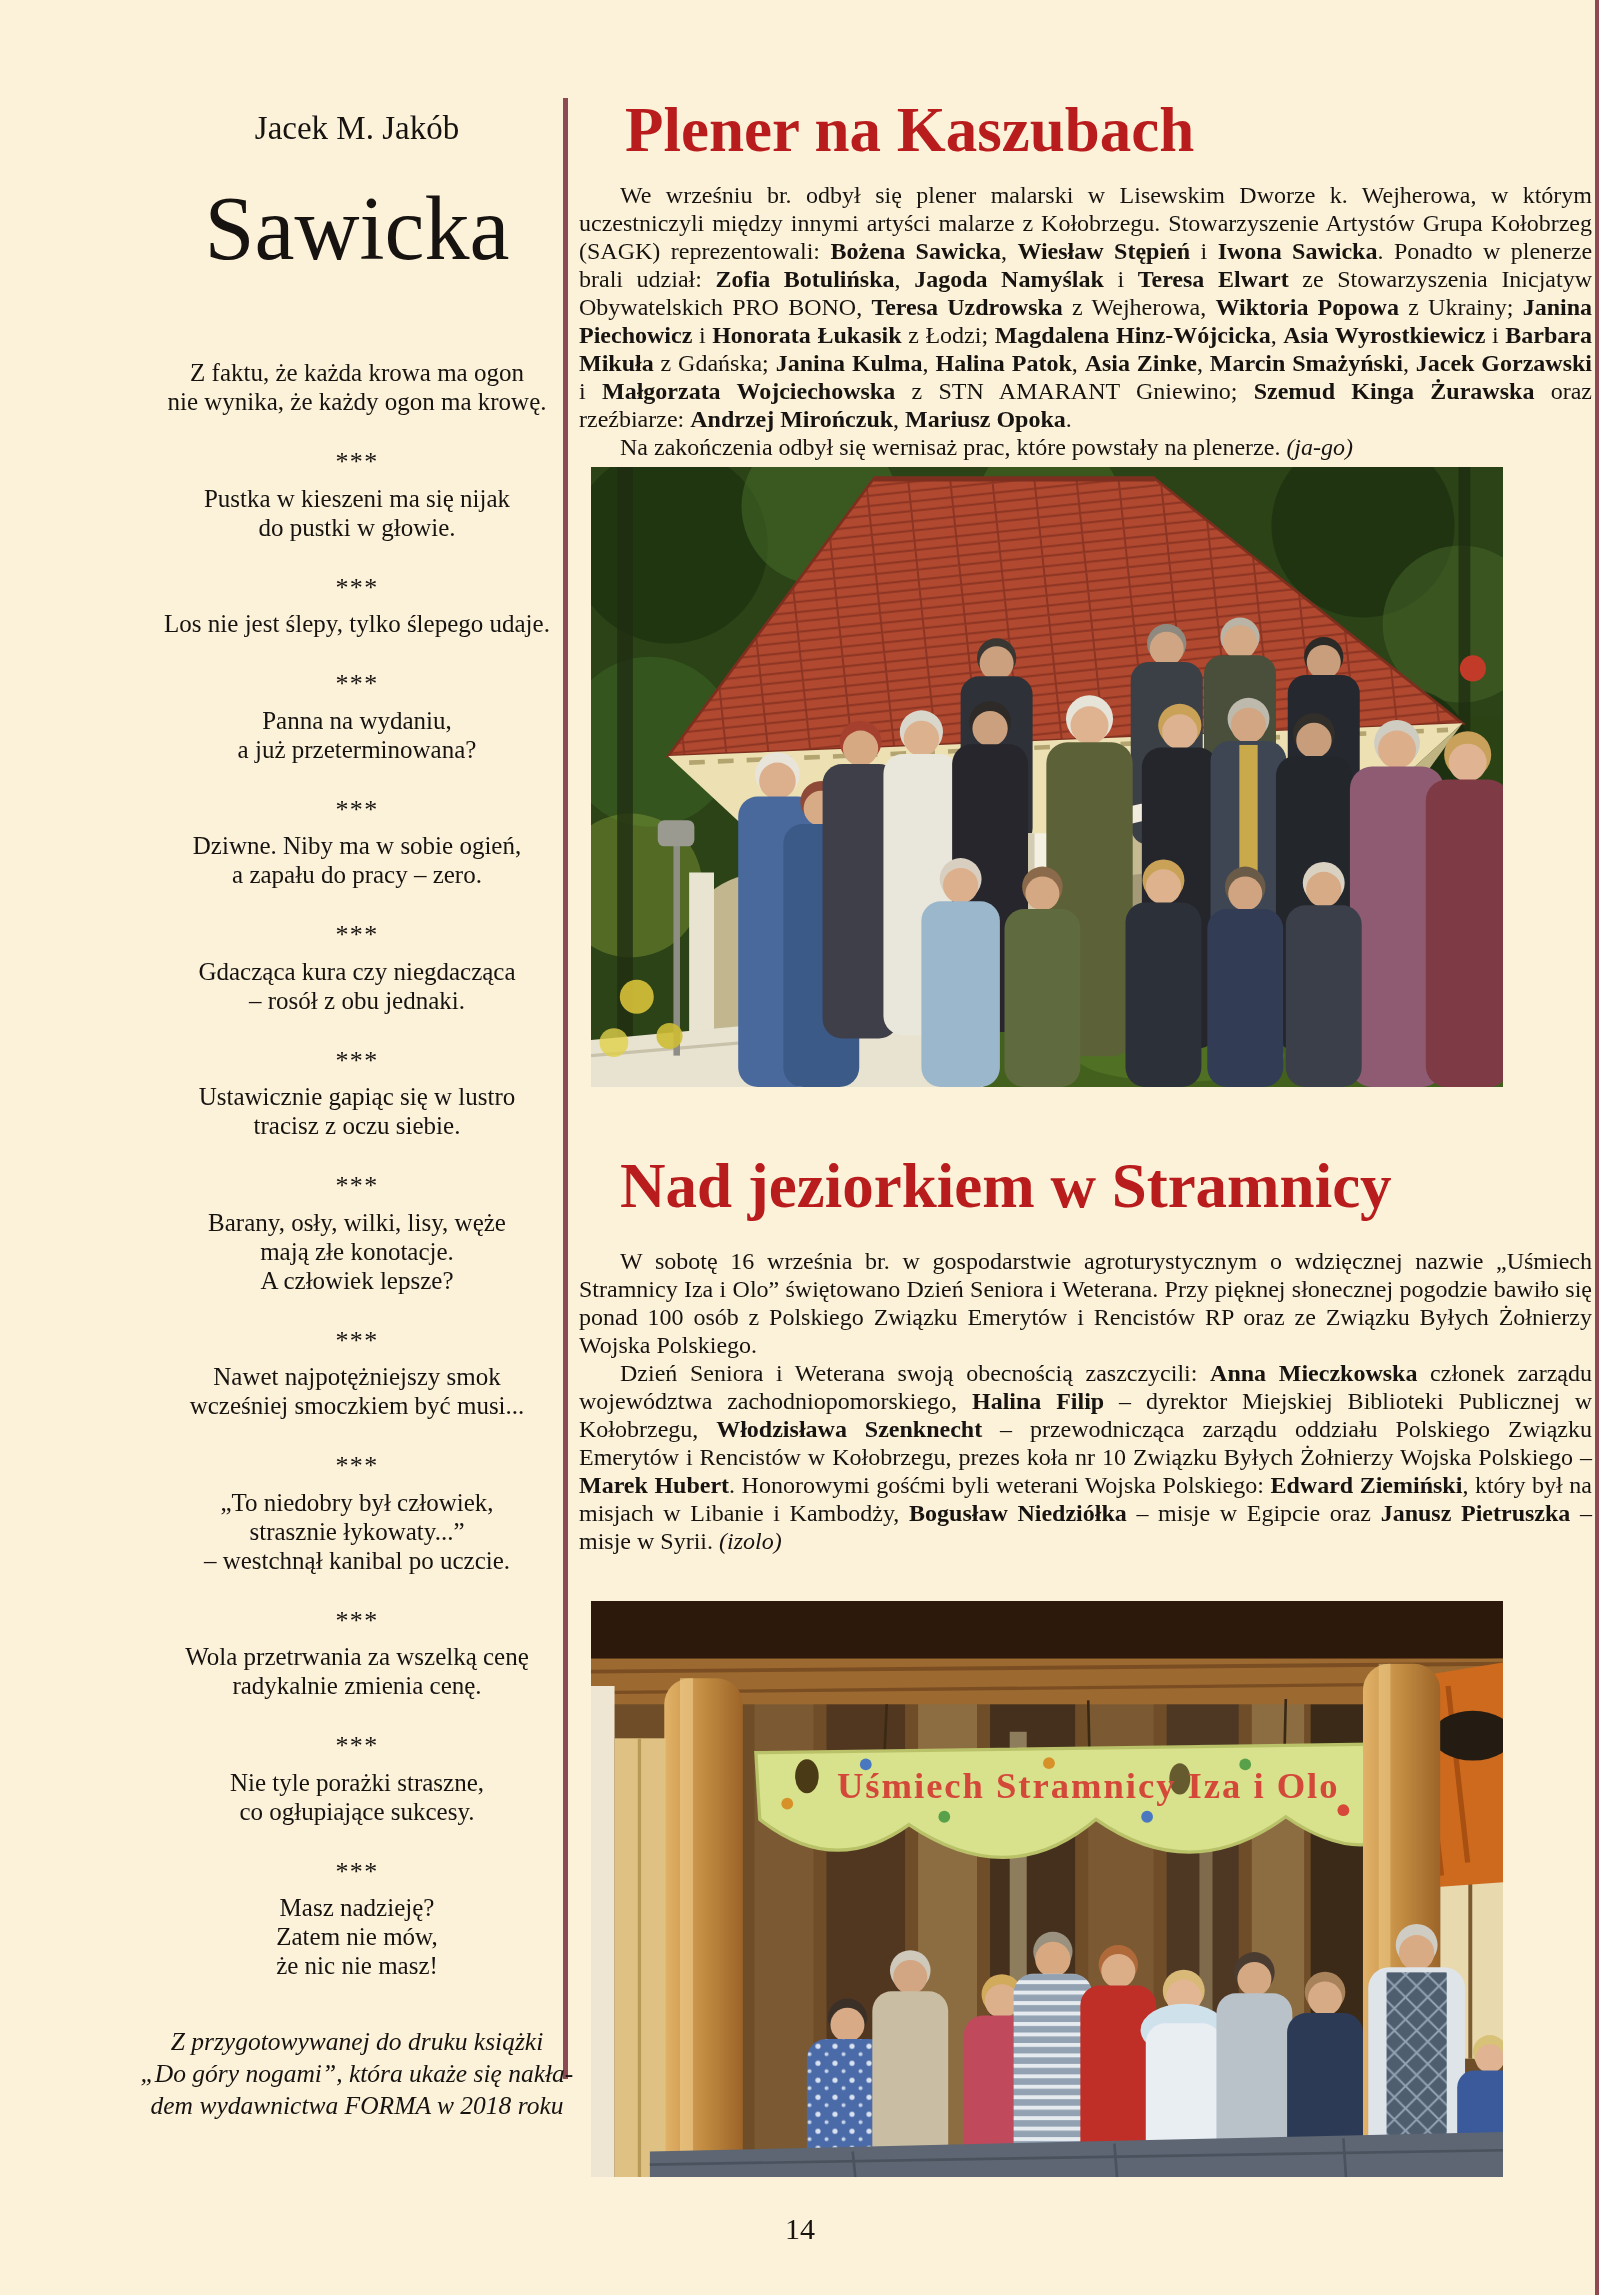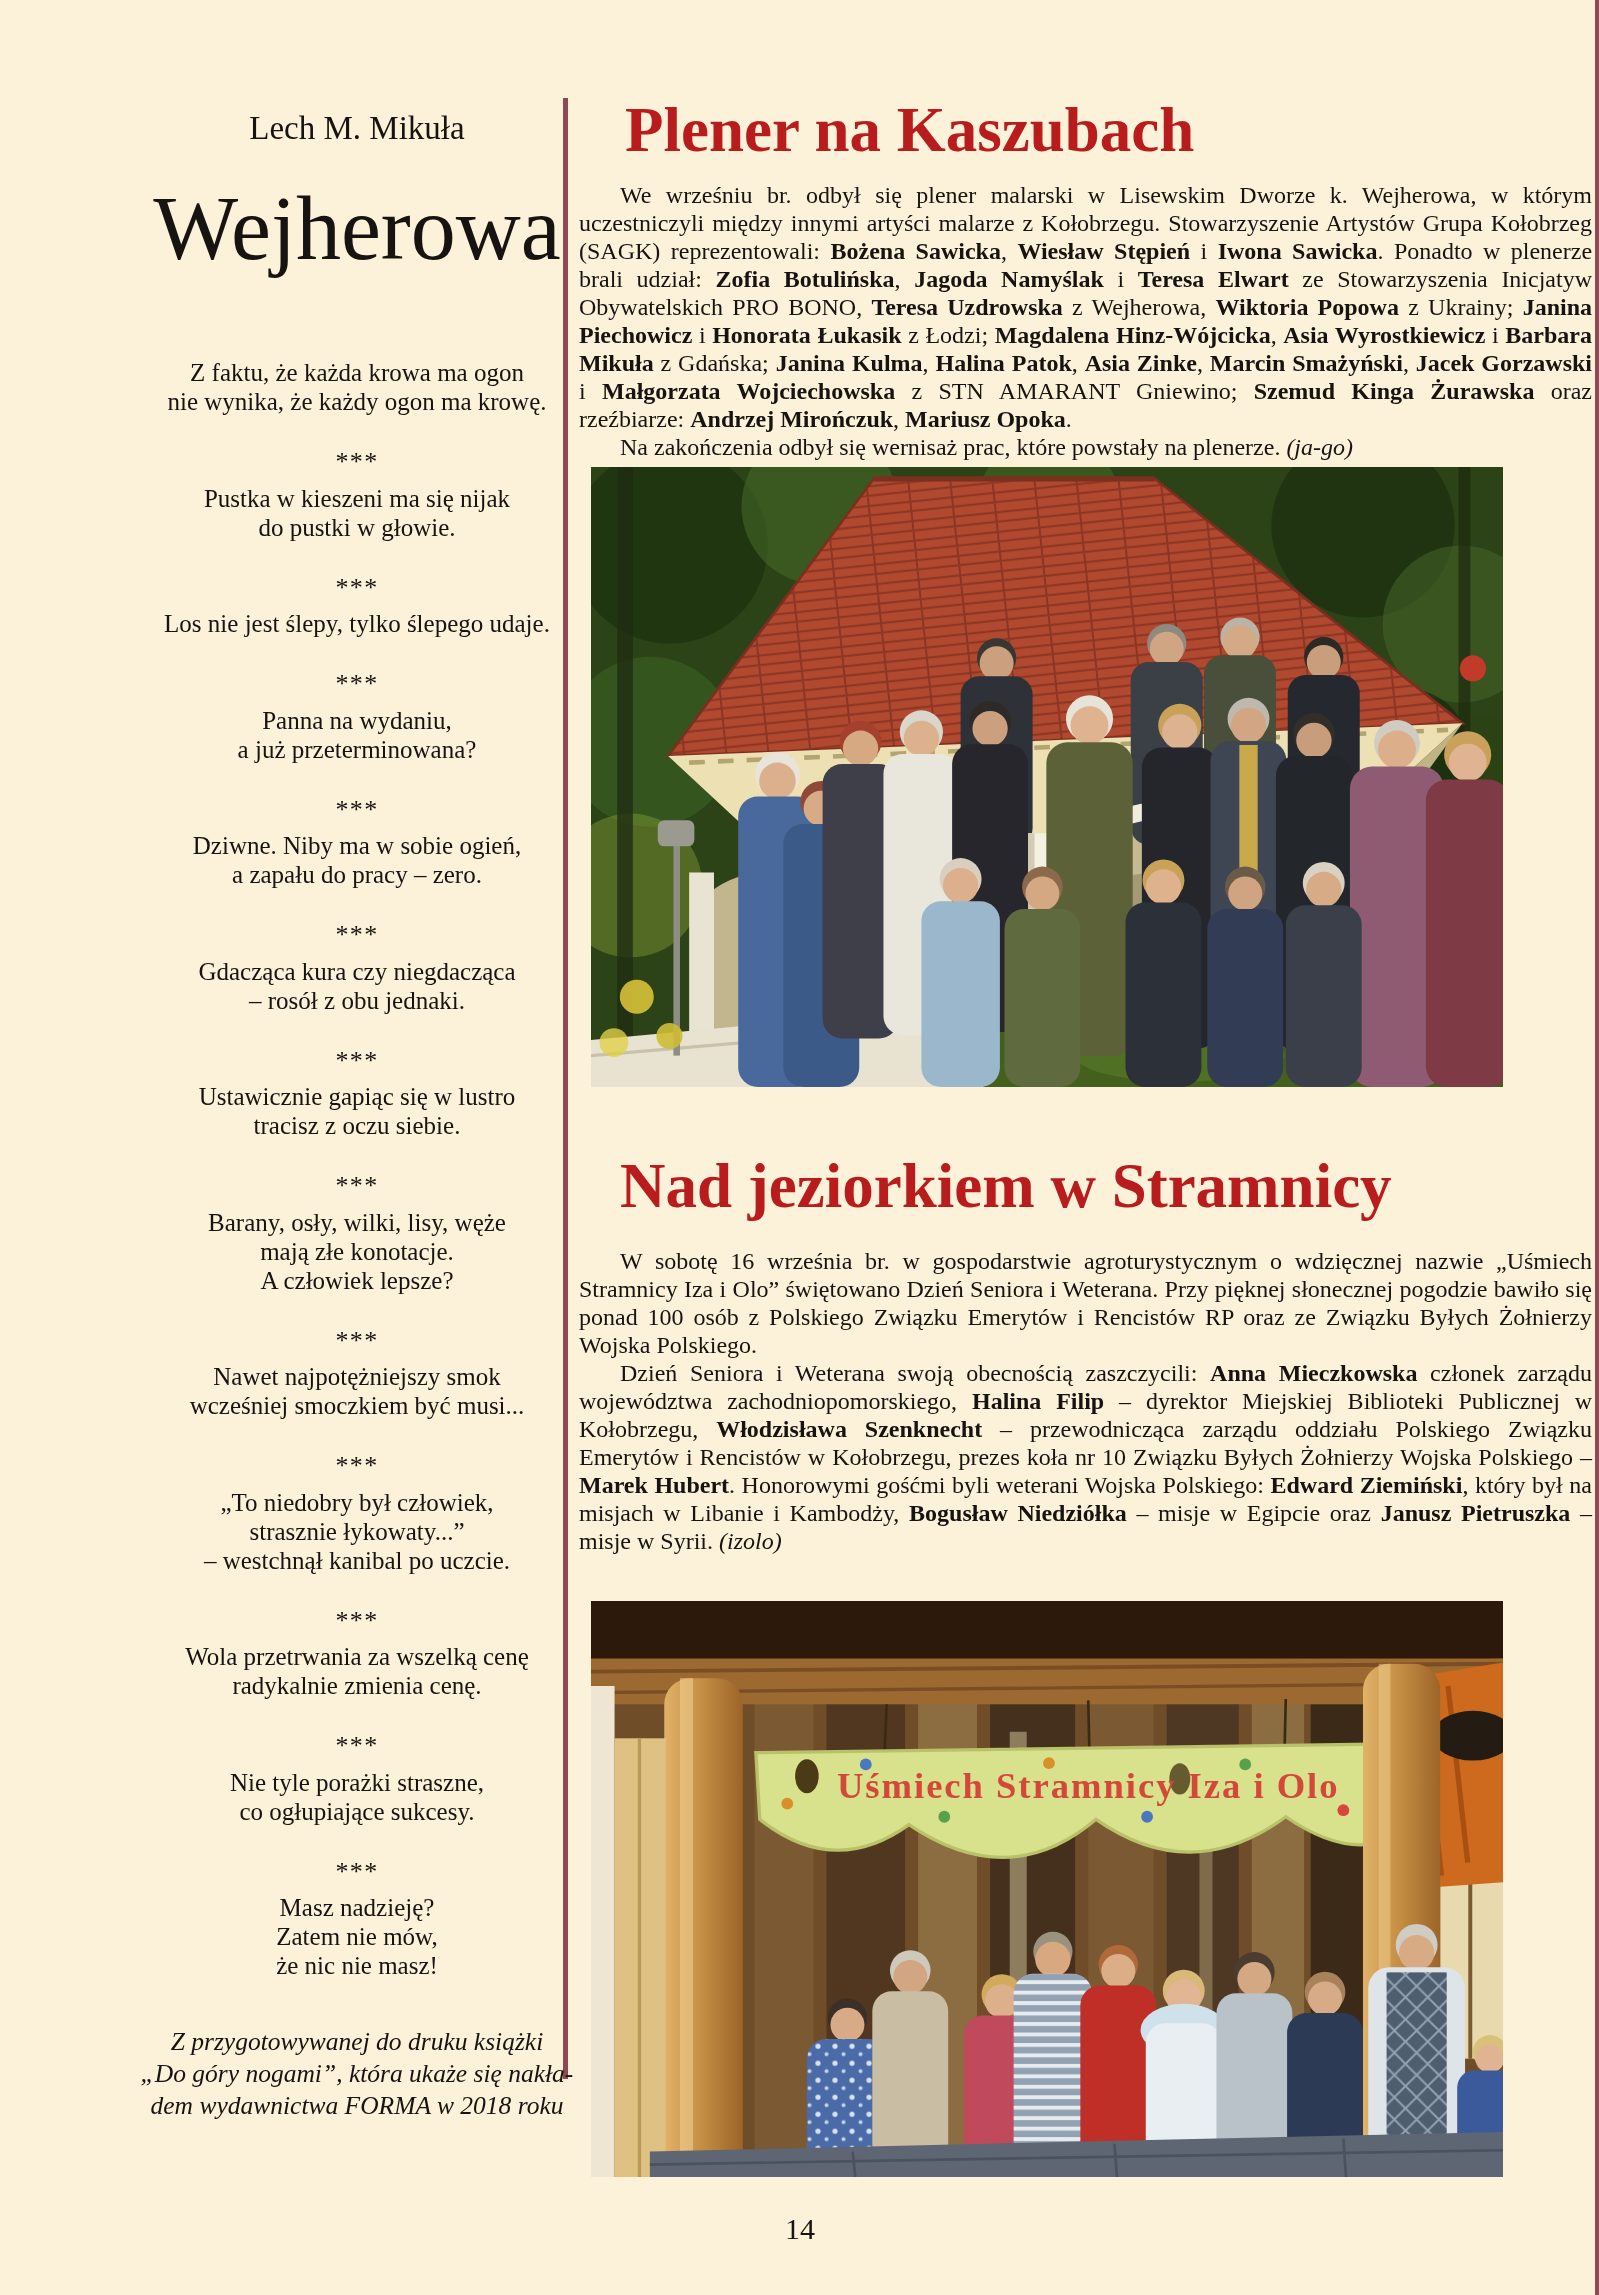--- a/index.html
+++ b/index.html
@@ -43,22 +43,22 @@
 </style>
 </head>
 <body>
 
 <div class="page">
 
   <div class="edge-strip"></div>
   <div class="col-divider"></div>
 
   <aside class="left-col">
-    <div class="author">Lech M. Mikuła</div>
-    <h1 class="af-title">Wejherowa</h1>
+    <div class="author">Jacek M. Jakób</div>
+    <h1 class="af-title">Sawicka</h1>
     <div id="aphorisms">
         <div class="aph">Z faktu, że każda krowa ma ogon<br>nie wynika, że każdy ogon ma krowę.</div>
         <div class="stars">***</div>
         <div class="aph">Pustka w kieszeni ma się nijak<br>do pustki w głowie.</div>
         <div class="stars">***</div>
         <div class="aph">Los nie jest ślepy, tylko ślepego udaje.</div>
         <div class="stars">***</div>
         <div class="aph">Panna na wydaniu,<br>a już przeterminowana?</div>
         <div class="stars">***</div>
         <div class="aph">Dziwne. Niby ma w sobie ogień,<br>a zapału do pracy – zero.</div>

